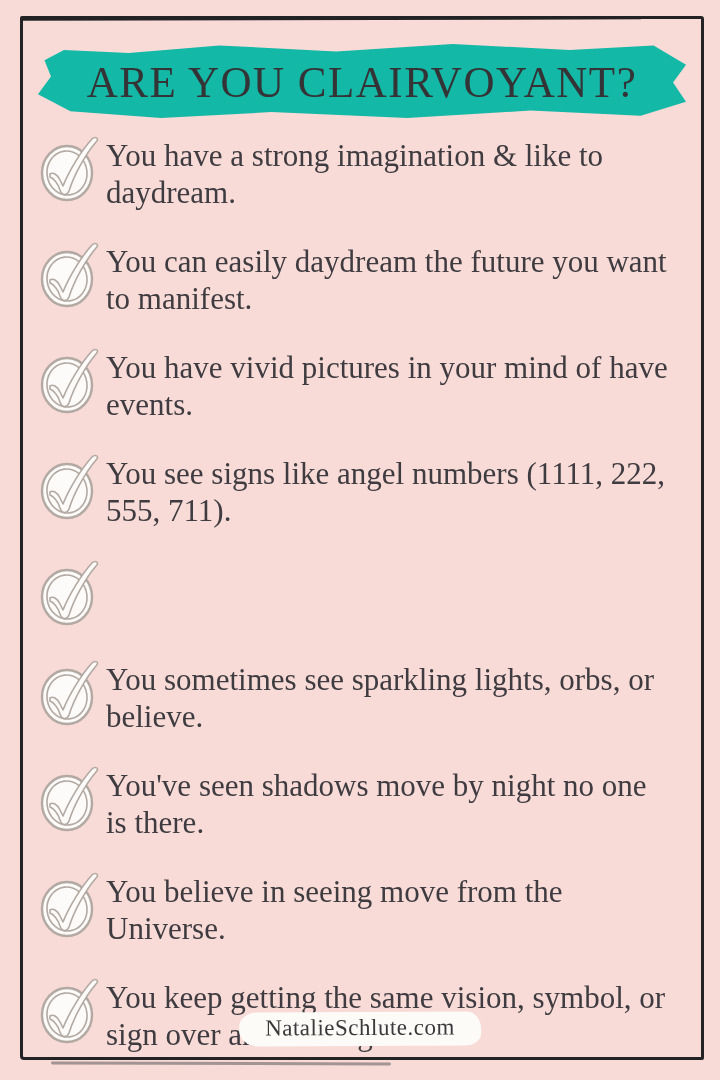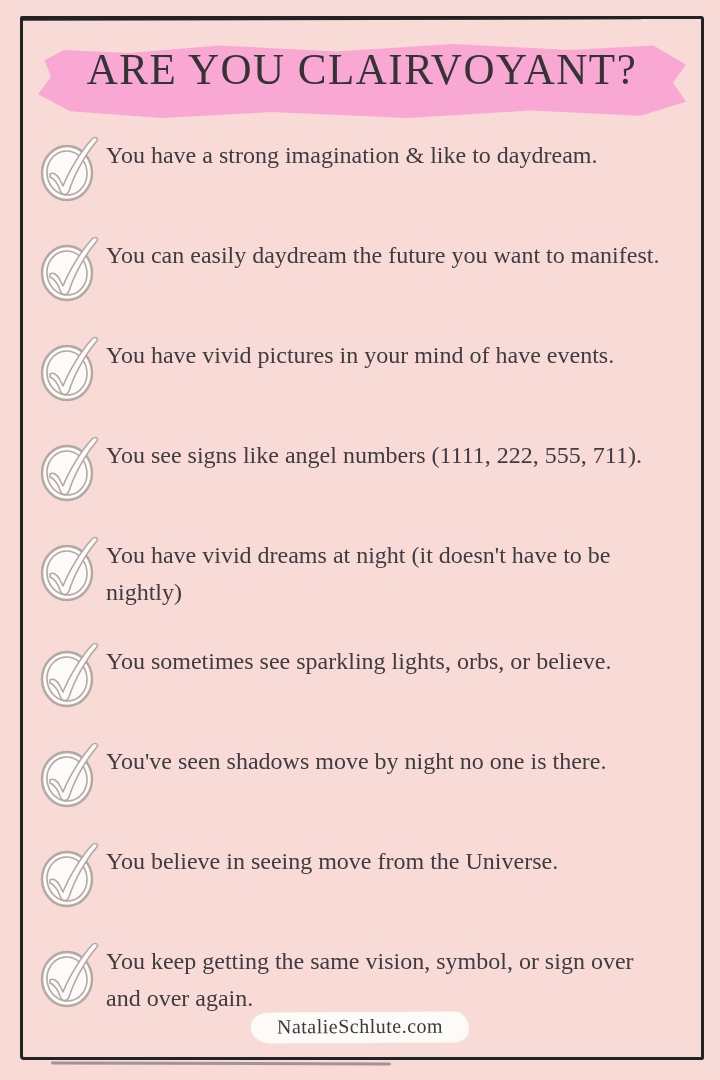--- a/index.html
+++ b/index.html
@@ -36,23 +36,23 @@
     background: #6a6567;
     opacity: 0.6;
     border-radius: 2px;
     transform: rotate(0.2deg);
   }
   
   .title-band {
     position: absolute;
     left: 38px; top: 44px;
     width: 648px; height: 74px;
-    background: #f9a8d4;
+    background: #14b8a6;
     display: flex;
-    align-items: flex-start;
+    align-items: center;
     justify-content: center;
     clip-path: polygon(1% 22%, 4% 8%, 14% 12%, 28% 2%, 46% 10%, 64% 0%,
                        82% 8%, 95% 2%, 100% 28%, 98% 52%, 100% 78%, 93% 97%,
                        76% 90%, 57% 100%, 36% 92%, 19% 100%, 5% 91%, 0% 68%, 2% 44%);
   }
   .title {
     font-size: 43px;
     letter-spacing: 1.5px;
     color: #343336;
     white-space: nowrap;
@@ -69,37 +69,37 @@
     align-items: flex-start;
     margin-bottom: 30px;
   }
   .check {
     flex: 0 0 70px;
     width: 70px; height: 74px;
     margin-top: -4px;
   }
   .check svg { display: block; width: 68px; height: 74px; }
   .item-text {
-    font-size: 24px;
+    font-size: 31px;
     line-height: 37px;
     color: #3e3c40;
     max-width: 562px;
     padding-top: 2px;
   }
   
   .footer-pill {
     position: absolute;
     left: 50%; top: 1012px;
     transform: translateX(-50%) rotate(-0.3deg);
     background: #fdfbf8;
     padding: 3px 26px 5px 26px;
     border-radius: 18px 14px 16px 20px / 14px 18px 12px 16px;
   }
   .footer-text {
-    font-size: 20px;
+    font-size: 23px;
     letter-spacing: 0.5px;
     color: #3a393c;
     white-space: nowrap;
   }
 </style>
 </head>
 <body>
 
 <svg width="0" height="0" style="position:absolute">
   <defs>
@@ -156,21 +156,20 @@
         </span>
       <span class="item-text">You see signs like angel numbers (1111, 222, 555, 711).</span>
     </div>
 
     <div class="row">
       <span class="check">
           <svg viewBox="0 0 64 74">
             <use href="#check-glyph"></use>
           </svg>
         </span>
-      <span class="item-text">You have vivid dreams at night (it doesn't have to be nightly)</span>
     </div>
 
     <div class="row">
       <span class="check">
           <svg viewBox="0 0 64 74">
             <use href="#check-glyph"></use>
           </svg>
         </span>
       <span class="item-text">You sometimes see sparkling lights, orbs, or believe.</span>
     </div>

